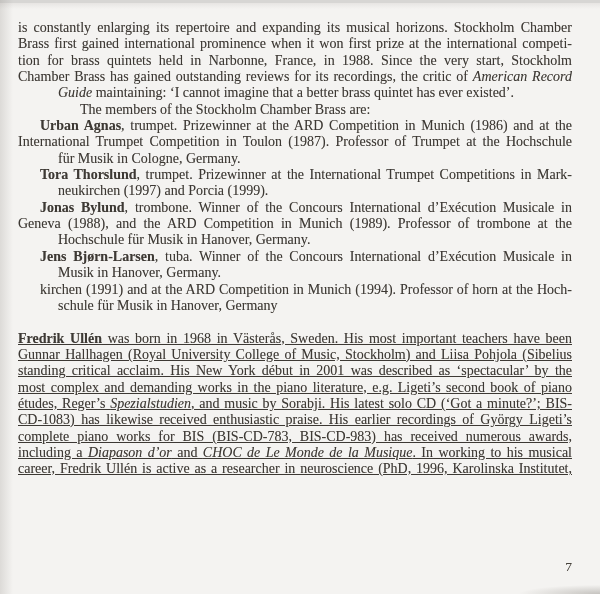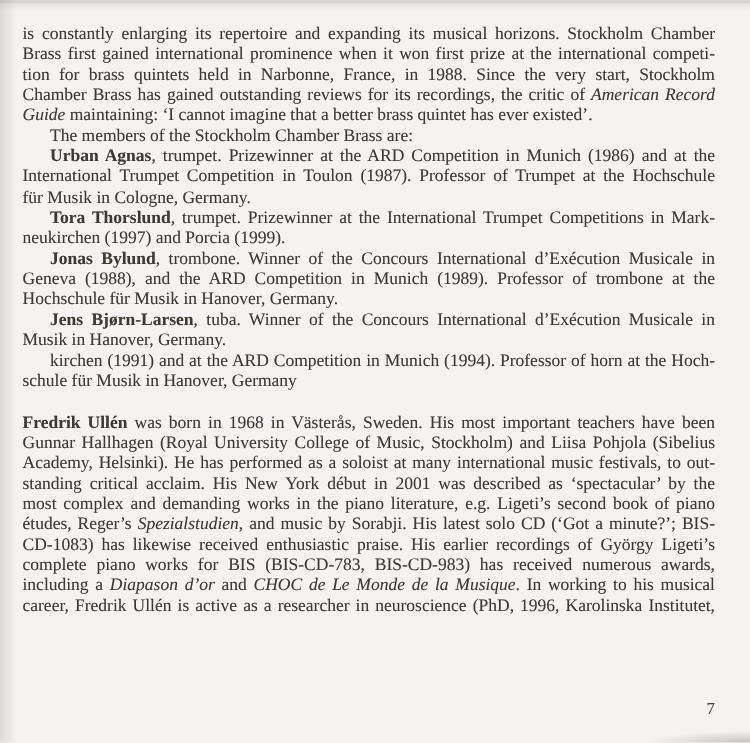--- a/index.html
+++ b/index.html
@@ -47,29 +47,30 @@
     position: absolute;
     left: 18px;
     top: 20px;
     width: 554px;
     color: #3d3934;
     font-size: 14px;
     line-height: 16.35px;
     text-shadow: 0 0 0.5px rgba(70,64,58,0.35);
   }
   .para { margin: 0; }
-  .para.gap { margin-top: 16.35px; }
+  .para.gap { margin-top: 16.35px; text-decoration: underline; }
   .line {
     text-align: justify;
     text-align-last: justify;
     white-space: normal;
   }
   .line.last {
     text-align: left;
     text-align-last: left;
+    margin-left: 40px;
   }
   .para.indent .line:first-child { text-indent: 22px; }
   .seg-b { font-weight: bold; }
   .seg-i { font-style: italic; }
   .pagenum {
     position: absolute;
     right: 28px;
     top: 559px;
     font-size: 13.5px;
     color: #46423c;
@@ -112,21 +113,20 @@
         <div class="line"><span class="seg-b">Jens Bjørn-Larsen</span><span class="">, tuba. Winner of the Concours International d’Exécution Musicale in</span></div>
         <div class="line last"><span class="">Musik in Hanover, Germany.</span></div>
       </div>
       <div class="para indent">
         <div class="line"><span class="">kirchen (1991) and at the ARD Competition in Munich (1994). Professor of horn at the Hoch-</span></div>
         <div class="line last"><span class="">schule für Musik in Hanover, Germany</span></div>
       </div>
       <div class="para gap">
         <div class="line"><span class="seg-b">Fredrik Ullén</span><span class=""> was born in 1968 in Västerås, Sweden. His most important teachers have been</span></div>
         <div class="line"><span class="">Gunnar Hallhagen (Royal University College of Music, Stockholm) and Liisa Pohjola (Sibelius</span></div>
-        <div class="line"><span class="">Academy, Helsinki). He has performed as a soloist at many international music festivals, to out-</span></div>
         <div class="line"><span class="">standing critical acclaim. His New York début in 2001 was described as ‘spectacular’ by the</span></div>
         <div class="line"><span class="">most complex and demanding works in the piano literature, e.g. Ligeti’s second book of piano</span></div>
         <div class="line"><span class="">études, Reger’s </span><span class=" seg-i">Spezialstudien</span><span class="">, and music by Sorabji. His latest solo CD (‘Got a minute?’; BIS-</span></div>
         <div class="line"><span class="">CD-1083) has likewise received enthusiastic praise. His earlier recordings of György Ligeti’s</span></div>
         <div class="line"><span class="">complete piano works for BIS (BIS-CD-783, BIS-CD-983) has received numerous awards,</span></div>
         <div class="line"><span class="">including a </span><span class=" seg-i">Diapason d’or</span><span class=""> and </span><span class=" seg-i">CHOC de Le Monde de la Musique</span><span class="">. In working to his musical</span></div>
         <div class="line"><span class="">career, Fredrik Ullén is active as a researcher in neuroscience (PhD, 1996, Karolinska Institutet,</span></div>
       </div>
     </div>
   <div class="pagenum">7</div>

